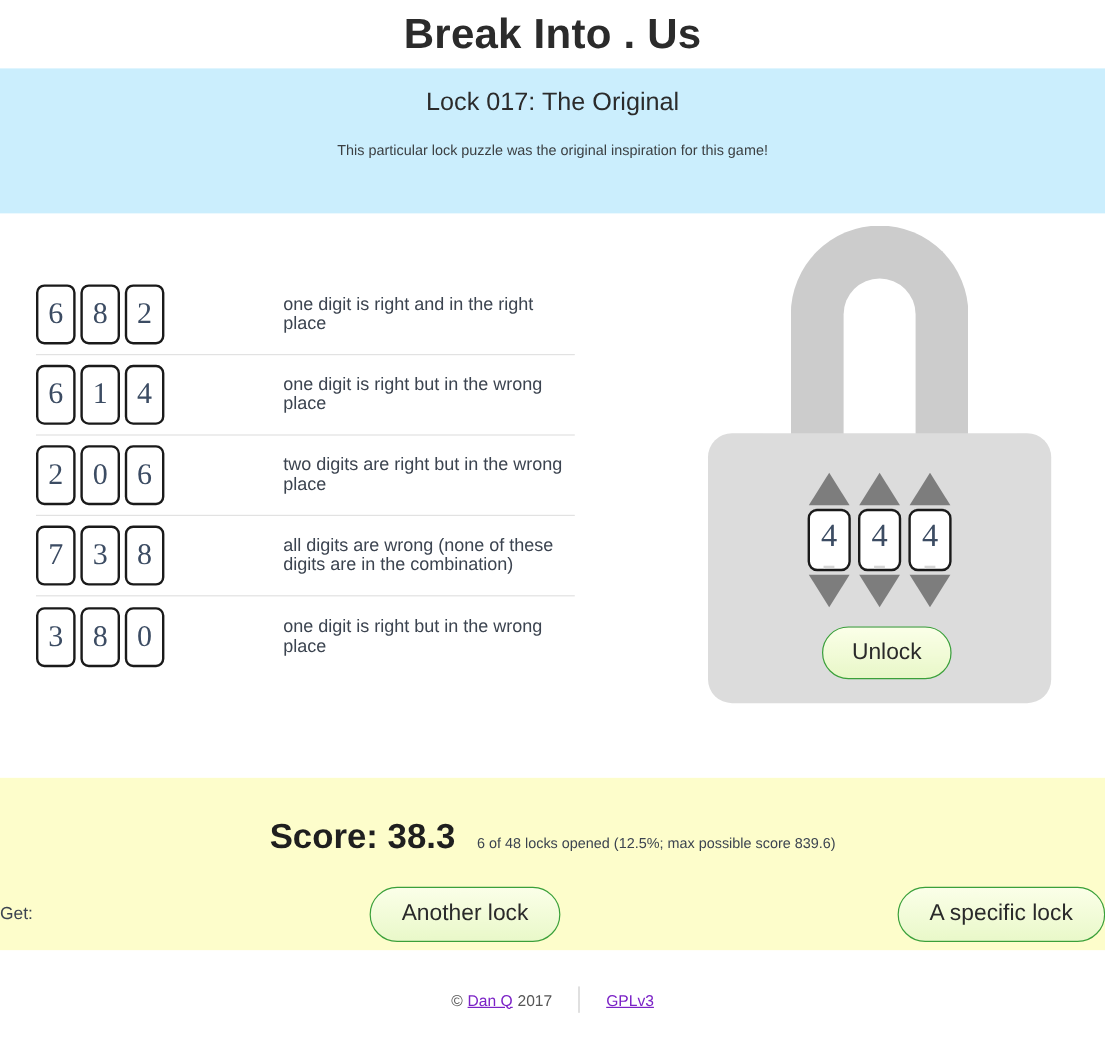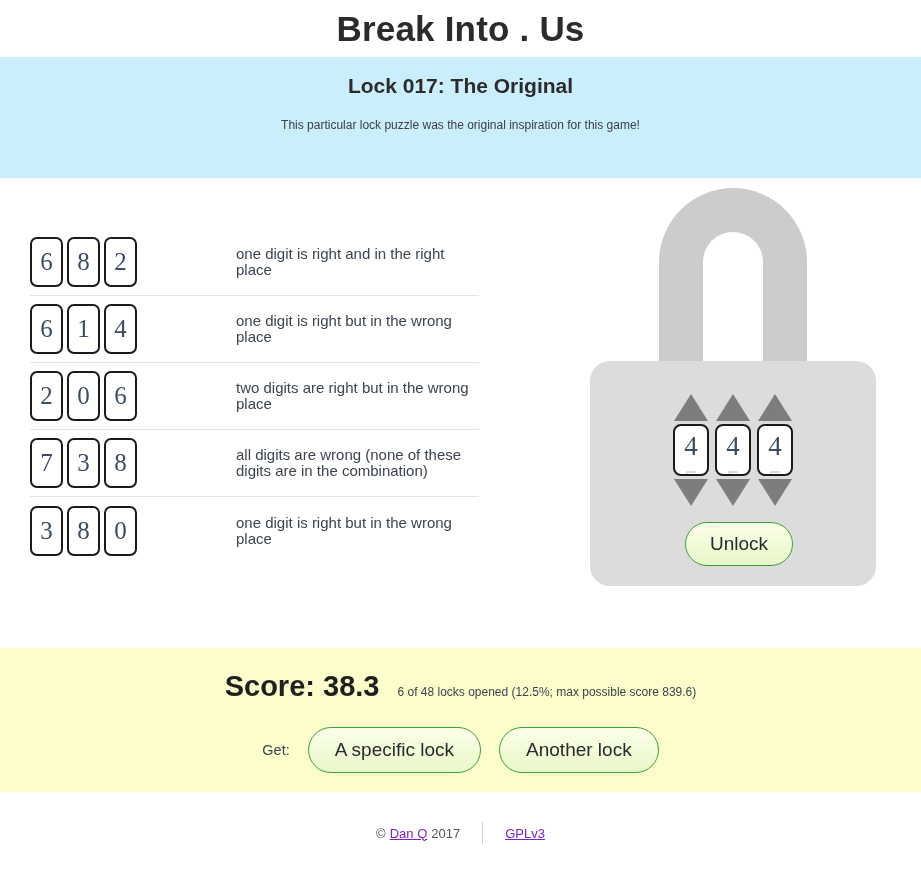--- a/index.html
+++ b/index.html
@@ -29,21 +29,21 @@
   
   .banner {
     width: 921px;
     height: 121px;
     background: #cbeefd;
     padding-top: 17px;
     text-align: center;
   }
   .banner-title {
     font-size: 21px;
-    font-weight: bold;
+    font-weight: normal;
     color: #2b2b2b;
     margin-bottom: 17px;
   }
   .banner-desc {
     font-size: 12px;
     color: #3c4043;
     line-height: 21px;
   }
 
   
@@ -195,42 +195,42 @@
     padding: 10px 24px;
     cursor: pointer;
   }
 
   
   .scoreband {
     width: 921px;
     height: 144px;
     background: #fdfdcb;
     text-align: center;
-    padding-top: 22px;
+    padding-top: 34px;
   }
   .score-line {
     display: flex;
     align-items: baseline;
     justify-content: center;
     gap: 18px;
   }
   .score-big {
     font-size: 29px;
     font-weight: bold;
     color: #1f1f1f;
   }
   .score-sub {
     font-size: 12px;
     color: #3c4450;
   }
   .get-line {
     margin-top: 24px;
     display: flex;
     align-items: center;
-    justify-content: center;
+    justify-content: space-between;
     gap: 18px;
   }
   .get-label {
     font-size: 14.5px;
     color: #3c4450;
   }
   .btn-get {
     border: 1.5px solid #3aa03a;
     border-radius: 24px;
     background: linear-gradient(#fbffe8, #e9f8c9);
@@ -370,22 +370,22 @@
 
 </div>
 
 <div class="scoreband">
   <div class="score-line">
     <span class="score-big">Score: 38.3</span>
     <span class="score-sub">6 of 48 locks opened (12.5%; max possible score 839.6)</span>
   </div>
   <div class="get-line">
     <span class="get-label">Get:</span>
+    <button class="btn-get">Another lock</button>
     <button class="btn-get">A specific lock</button>
-    <button class="btn-get">Another lock</button>
   </div>
 </div>
 
 <div class="footer">
   <span class="copy-grp">
     <span>©</span>
     <a href="#">Dan Q</a>
     <span>2017</span>
   </span>
   <span class="footer-sep"></span>

